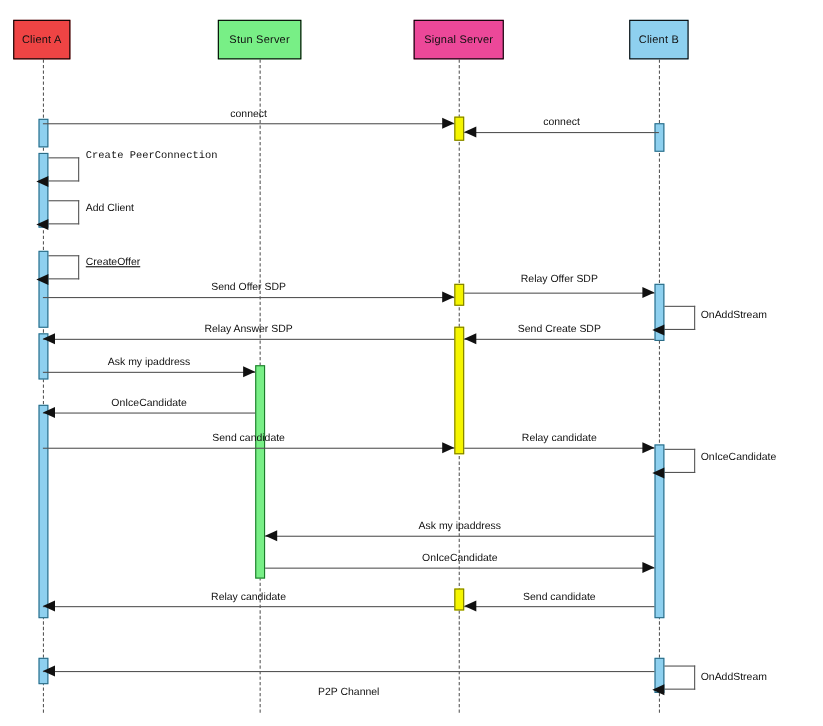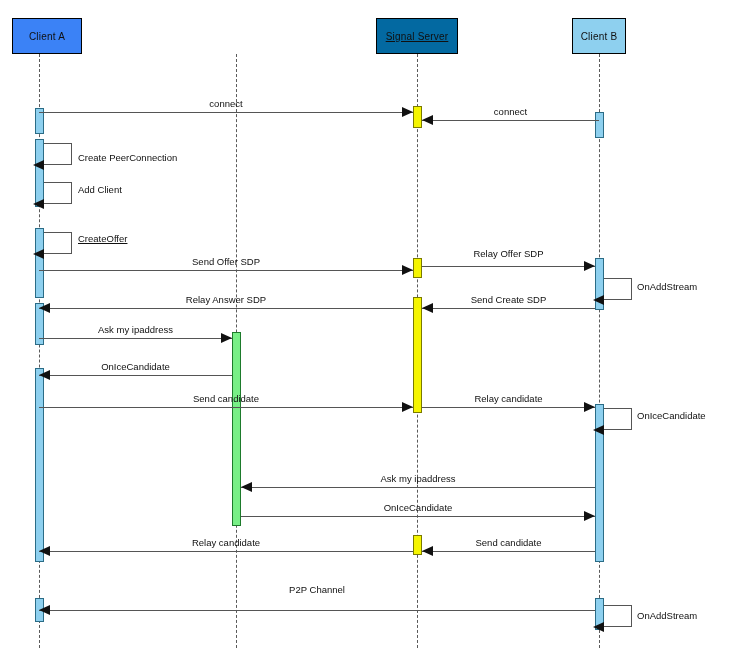--- a/index.html
+++ b/index.html
@@ -143,41 +143,44 @@
     <div class="head right" style="top: 511px; left: 584px;"></div>
     <div class="label" style="top: 502px; left: 418px; transform: translateX(-50%);">OnIceCandidate</div>
     <div class="msg" style="left: 39px; top: 551px; width: 374px;"></div>
     <div class="head left" style="top: 546px; left: 39px;"></div>
     <div class="label" style="top: 537px; left: 226px; transform: translateX(-50%);">Relay candidate</div>
     <div class="msg" style="left: 422px; top: 551px; width: 173px;"></div>
     <div class="head left" style="top: 546px; left: 422px;"></div>
     <div class="label" style="top: 537px; left: 508.5px; transform: translateX(-50%);">Send candidate</div>
     <div class="msg" style="left: 39px; top: 610px; width: 556px;"></div>
     <div class="head left" style="top: 605px; left: 39px;"></div>
-    <div class="label" style="top: 584px; left: 317px; transform: translateX(-50%);">P2P Channel</div>
+    <div class="label" style="top: 624px; left: 317px; transform: translateX(-50%);">P2P Channel</div>
     <div class="selfloop" style="left: 44px; top: 143px; width: 28px; height: 22px;"></div>
     <div class="head left" style="top: 160px; left: 33px;"></div>
-    <div class="label" style="left: 78px; top: 152px;">Create PeerConnection</div>
+    <div class="label" style="left: 78px; top: 136px; font-family: Liberation Mono, monospace;">Create PeerConnection</div>
     <div class="selfloop" style="left: 44px; top: 182px; width: 28px; height: 22px;"></div>
     <div class="head left" style="top: 199px; left: 33px;"></div>
     <div class="label" style="left: 78px; top: 184px;">Add Client</div>
     <div class="selfloop" style="left: 44px; top: 232px; width: 28px; height: 22px;"></div>
     <div class="head left" style="top: 249px; left: 33px;"></div>
     <div class="label" style="left: 78px; top: 233px; text-decoration: underline;">CreateOffer</div>
     <div class="selfloop" style="left: 604px; top: 278px; width: 28px; height: 22px;"></div>
     <div class="head left" style="top: 295px; left: 593px;"></div>
     <div class="label" style="left: 637px; top: 281px;">OnAddStream</div>
     <div class="selfloop" style="left: 604px; top: 408px; width: 28px; height: 22px;"></div>
     <div class="head left" style="top: 425px; left: 593px;"></div>
     <div class="label" style="left: 637px; top: 410px;">OnIceCandidate</div>
     <div class="selfloop" style="left: 604px; top: 605px; width: 28px; height: 22px;"></div>
     <div class="head left" style="top: 622px; left: 593px;"></div>
     <div class="label" style="left: 637px; top: 610px;">OnAddStream</div>
-    <div class="actor-box" style="left: 12px; top: 18px; width: 70px; height: 36px; background: #3b82f6;">
+    <div class="actor-box" style="left: 12px; top: 18px; width: 52px; height: 36px; background: #ef4444;">
       <span>Client A</span>
     </div>
-    <div class="actor-box" style="left: 376px; top: 18px; width: 82px; height: 36px; background: #0369a1; text-decoration: underline;">
+    <div class="actor-box" style="left: 198px; top: 18px; width: 76px; height: 36px; background: rgb(120, 239, 134);">
+      <span>Stun Server</span>
+    </div>
+    <div class="actor-box" style="left: 376px; top: 18px; width: 82px; height: 36px; background: #ec4899;">
       <span>Signal Server</span>
     </div>
     <div class="actor-box" style="left: 572px; top: 18px; width: 54px; height: 36px; background: rgb(142, 208, 239);">
       <span>Client B</span>
     </div>
   </div>
 
 </body></html>

